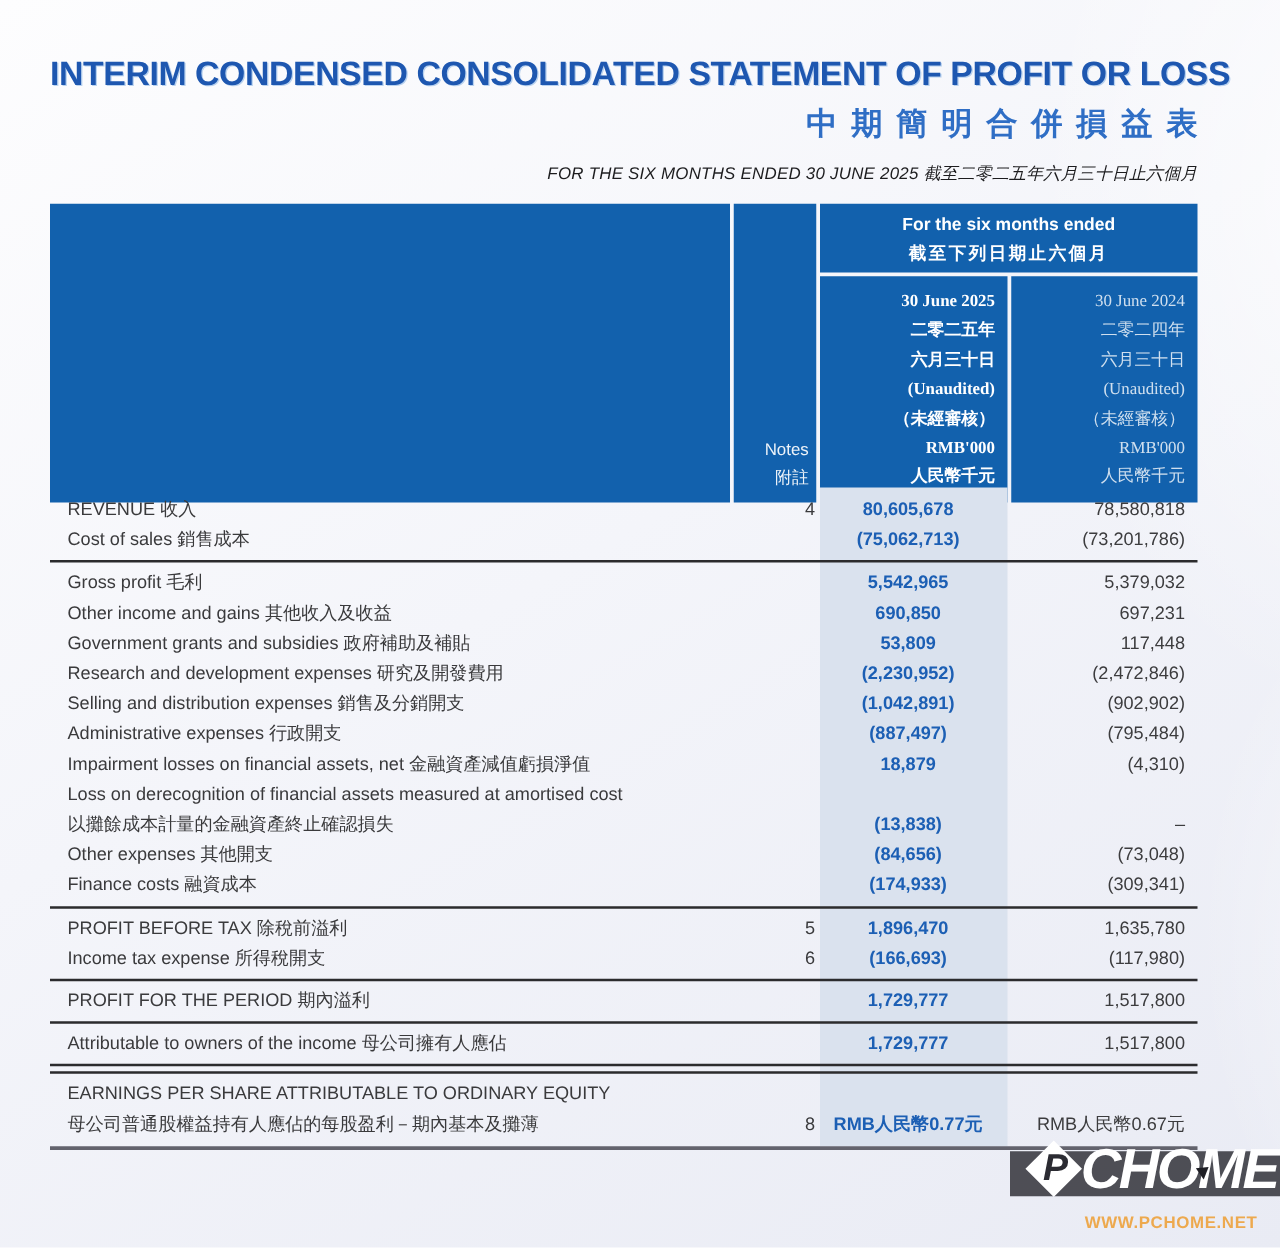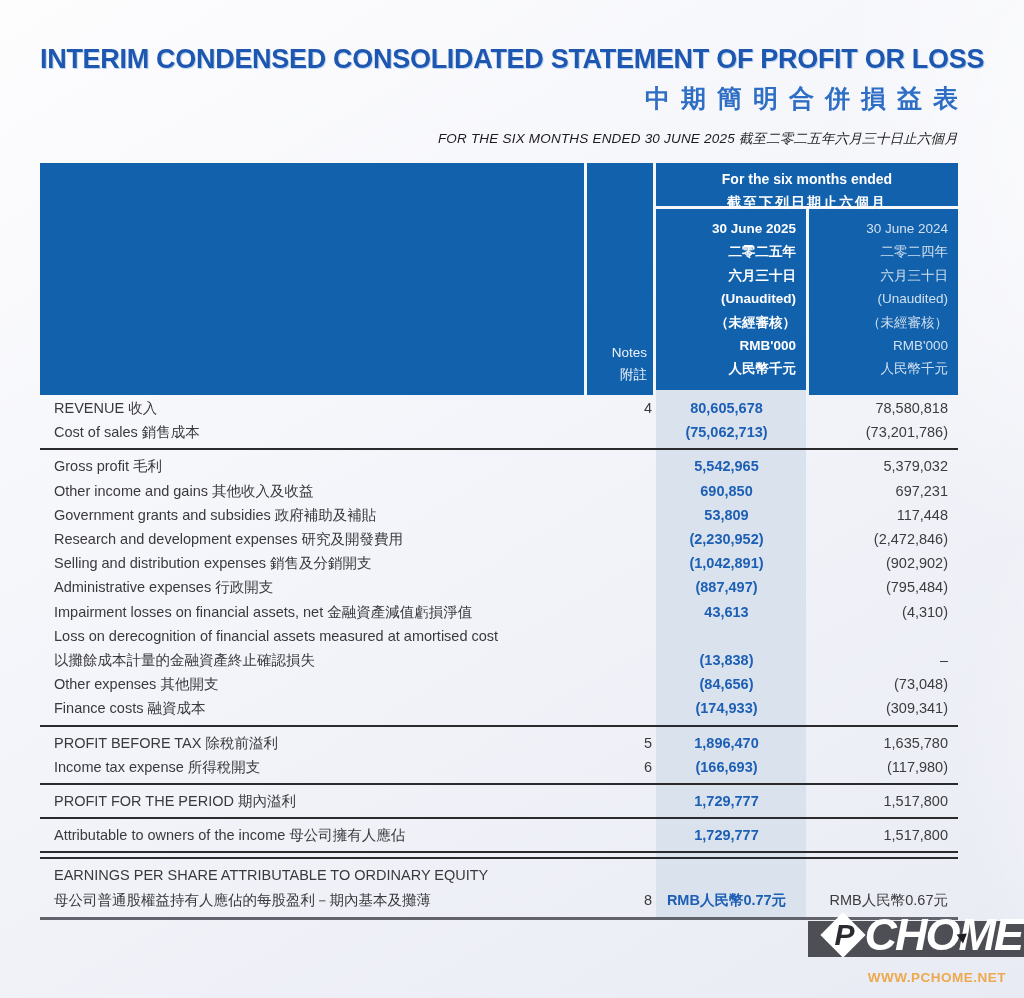--- a/index.html
+++ b/index.html
@@ -35,25 +35,25 @@
   
   .sheet { position:absolute; left:40px; top:163px; width:918px; z-index:2; }
   .thead { display:grid; grid-template-columns:1fr 66px 302px; column-gap:3px; height:232px; }
   .blue { background:#1261ad; }
   .th-notes {
     color:rgba(255,255,255,.92); display:flex; flex-direction:column; justify-content:flex-end;
     align-items:flex-end; padding:10px 6px 9px; font-size:13.5px; line-height:22px;
   }
   .th-right { display:flex; flex-direction:column; gap:3px; }
   .th-span {
-    height:43px; color:#fff; font-weight:700; text-align:center;
+    height:55px; color:#fff; font-weight:700; text-align:center;
     font-size:14px; line-height:23px; padding-top:5px;
   }
   .th-span .zh { letter-spacing:2px; }
-  .th-cols { flex:1; display:flex; gap:3px; }
+  .th-cols { flex:1; display:flex; gap:3px;font-family:Liberation Serif, serif; }
   .th-col { padding:8px 10px 9px; text-align:right; font-size:13.5px; line-height:23.4px; }
   .th-col.c25 { width:150px; color:#fff; font-weight:700; }
   .th-col.c24 { flex:1; color:rgba(255,255,255,.8); }
 
   
   .tbody { position:relative; margin-top:1px; font-size:14.5px; color:#3a3a3c; }
   .band { position:absolute; left:616px; width:150px; top:-6px; bottom:3px; background:#dae2ee; z-index:0; }
   .row {
     position:relative; z-index:1; display:grid;
     grid-template-columns:1fr 66px 150px 152px;
@@ -183,21 +183,21 @@
       </div>
       <div class="row">
         <div class="c-label">Administrative expenses 行政開支</div>
         <div class="c-note"></div>
         <div class="c-v25">(887,497)</div>
         <div class="c-v24">(795,484)</div>
       </div>
       <div class="row">
         <div class="c-label">Impairment losses on financial assets, net 金融資產減值虧損淨值</div>
         <div class="c-note"></div>
-        <div class="c-v25">43,613</div>
+        <div class="c-v25">18,879</div>
         <div class="c-v24">(4,310)</div>
       </div>
       <div class="row multiline">
         <div class="c-label">
           <div>Loss on derecognition of financial assets measured at amortised cost</div>
           <div>以攤餘成本計量的金融資產終止確認損失</div>
         </div>
         <div class="c-note"></div>
         <div class="c-v25">(13,838)</div>
         <div class="c-v24">–</div>

